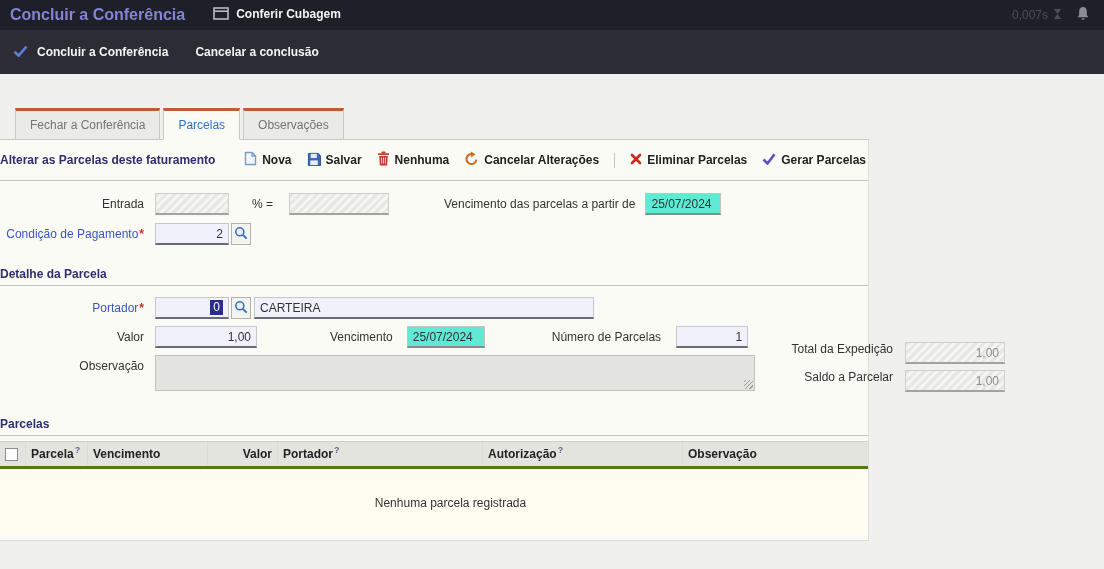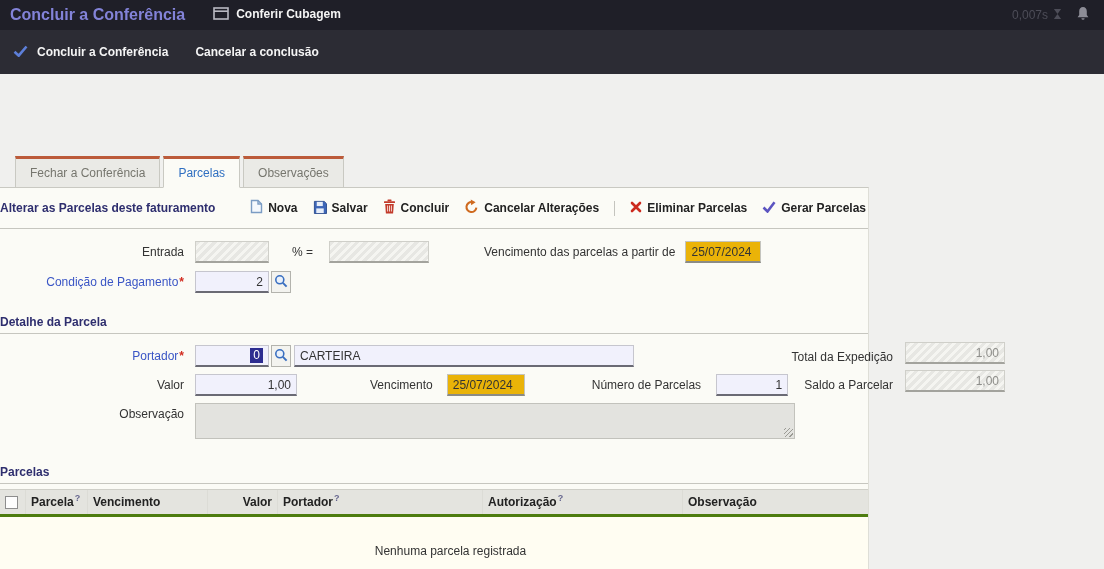--- a/index.html
+++ b/index.html
@@ -19,57 +19,57 @@
   .actionbar{height:44px;background:#2c2c34;display:flex;align-items:center;padding:0 13px;}
   .ab-btn{display:flex;align-items:center;gap:9px;color:#f5f5f5;font-weight:bold;cursor:pointer;}
   .ab-btn + .ab-btn{margin-left:27px;}
 
   .content{position:relative;height:495px;}
 
   
   .tabs{display:flex;gap:3px;padding:34px 0 0 15px;position:relative;z-index:2;margin-bottom:-1px;}
   .tab{box-sizing:border-box;height:32px;display:flex;align-items:center;padding:0 14px;
        background:#eaeae6;color:#76766e;border:1px solid #c9c9c2;border-top:3px solid #bc5b3a;
-       cursor:pointer;white-space:nowrap;margin-top:48px;}
+       cursor:pointer;white-space:nowrap;}
   .tab.active{background:#fbfbf6;color:#2f6fc1;border-bottom-color:#fbfbf6;}
 
   
   .panel{position:relative;width:868px;height:400px;background:#fbfbf6;
          border-top:1px solid #c9c9c2;border-right:1px solid #deded7;border-bottom:1px solid #deded7;
          overflow:hidden;}
   .sec-head{display:flex;align-items:center;height:40px;}
   .sec-title{color:#2e2e6e;font-weight:bold;white-space:nowrap;}
   .tools{margin-left:auto;display:flex;align-items:center;gap:15px;padding-right:2px;}
   .tool{display:flex;align-items:center;gap:5px;font-weight:bold;color:#222;cursor:pointer;white-space:nowrap;}
   .tsep{width:1px;height:15px;background:#c4c4be;}
   .rule{border:0;border-top:1px solid #c6c6bf;margin:0;}
 
   
-  .frow{display:flex;align-items:center;padding-left:40px;}
+  .frow{display:flex;align-items:center;}
   .lbl{width:144px;flex:none;text-align:right;margin-right:11px;white-space:nowrap;}
   .lbl.req{color:#3a55c5;}
   .ast{color:#d22b1f;font-weight:bold;margin-left:1px;}
 
   .fld{box-sizing:border-box;height:22px;line-height:17px;padding:2px 5px;background:#f1f1fc;
        border:1px solid #c6c6ce;border-bottom:2px solid #6a6a74;overflow:hidden;white-space:nowrap;}
   .fld.num{text-align:right;}
-  .fld.ro{background:#eab308;border-color:#c4c4be;border-bottom-color:#8b8b85;}
+  .fld.ro{background:#5eead4;border-color:#c4c4be;border-bottom-color:#8b8b85;}
   .fld.dis{background:repeating-linear-gradient(135deg,#e7e7e3 0 3px,#f5f5f1 3px 6px);
            border-color:#cfcfc9;border-bottom-color:#a3a39d;color:#8f8f8b;}
   .fld.focus{display:flex;align-items:center;justify-content:flex-end;padding:0 5px;}
   .sel-box{background:#2d2d90;color:#fff;padding:0 3px;line-height:15px;}
   .lookup{box-sizing:border-box;width:20px;height:22px;margin-left:2px;background:#f3f3ef;
           border:1px solid #b3b3ad;display:flex;align-items:center;justify-content:center;cursor:pointer;flex:none;}
 
   .ta{box-sizing:border-box;width:600px;height:36px;background:#e3e3df;border:1px solid #c2c2bc;position:relative;}
   .grip{position:absolute;right:1px;bottom:1px;width:9px;height:9px;
         background:repeating-linear-gradient(-45deg,transparent 0 2px,#9b9b95 2px 3px);cursor:nwse-resize;}
 
   
-  .side-row{position:absolute;display:flex;align-items:flex-end;}
+  .side-row{position:absolute;display:flex;align-items:flex-start;}
   .side-lbl{width:110px;flex:none;text-align:right;margin-right:12px;white-space:nowrap;}
 
   
   .grid-head{display:grid;grid-template-columns:26px 62px 120px 70px 205px 200px 185px;
              height:28px;align-items:center;background:#e4e4df;box-sizing:border-box;
              border-top:1px solid #cfcfc8;border-bottom:3px solid #4d7c0f;}
   .grid-head > div{height:100%;display:flex;align-items:center;border-right:1px solid #dcdcd6;}
   .grid-head > div:last-child{border-right:0;}
   .gh{font-weight:bold;padding:0 5px;color:#222;white-space:nowrap;overflow:hidden;}
   .gh.num{justify-content:flex-end;}
@@ -162,21 +162,21 @@
           </div>
           <div class="tool">
             <span>
               <svg width="13" height="15" viewBox="0 0 13 15">
                   <rect x="1" y="2.2" width="11" height="1.8" rx="0.5" fill="#c23b2b"></rect>
                   <rect x="4.5" y="0.6" width="4" height="1.6" rx="0.4" fill="#c23b2b"></rect>
                   <path d="M2.2 5h8.6l-.7 9.5H2.9z" fill="#c23b2b"></path>
                   <path d="M4.6 6.5v6M6.5 6.5v6M8.4 6.5v6" stroke="#f4d8d3" stroke-width="1"></path>
                 </svg>
             </span>
-            <span>Concluir</span>
+            <span>Nenhuma</span>
           </div>
           <div class="tool">
             <span>
               <svg width="15" height="15" viewBox="0 0 16 16">
                   <path d="M13.2 9.2A5.3 5.3 0 1 1 8.6 3.3" fill="none" stroke="#cf6a1f" stroke-width="2.2"></path>
                   <polygon points="7.2,0.6 12.4,3.4 7.6,6.6" fill="#cf6a1f"></polygon>
                 </svg>
             </span>
             <span>Cancelar Alterações</span>
           </div>

